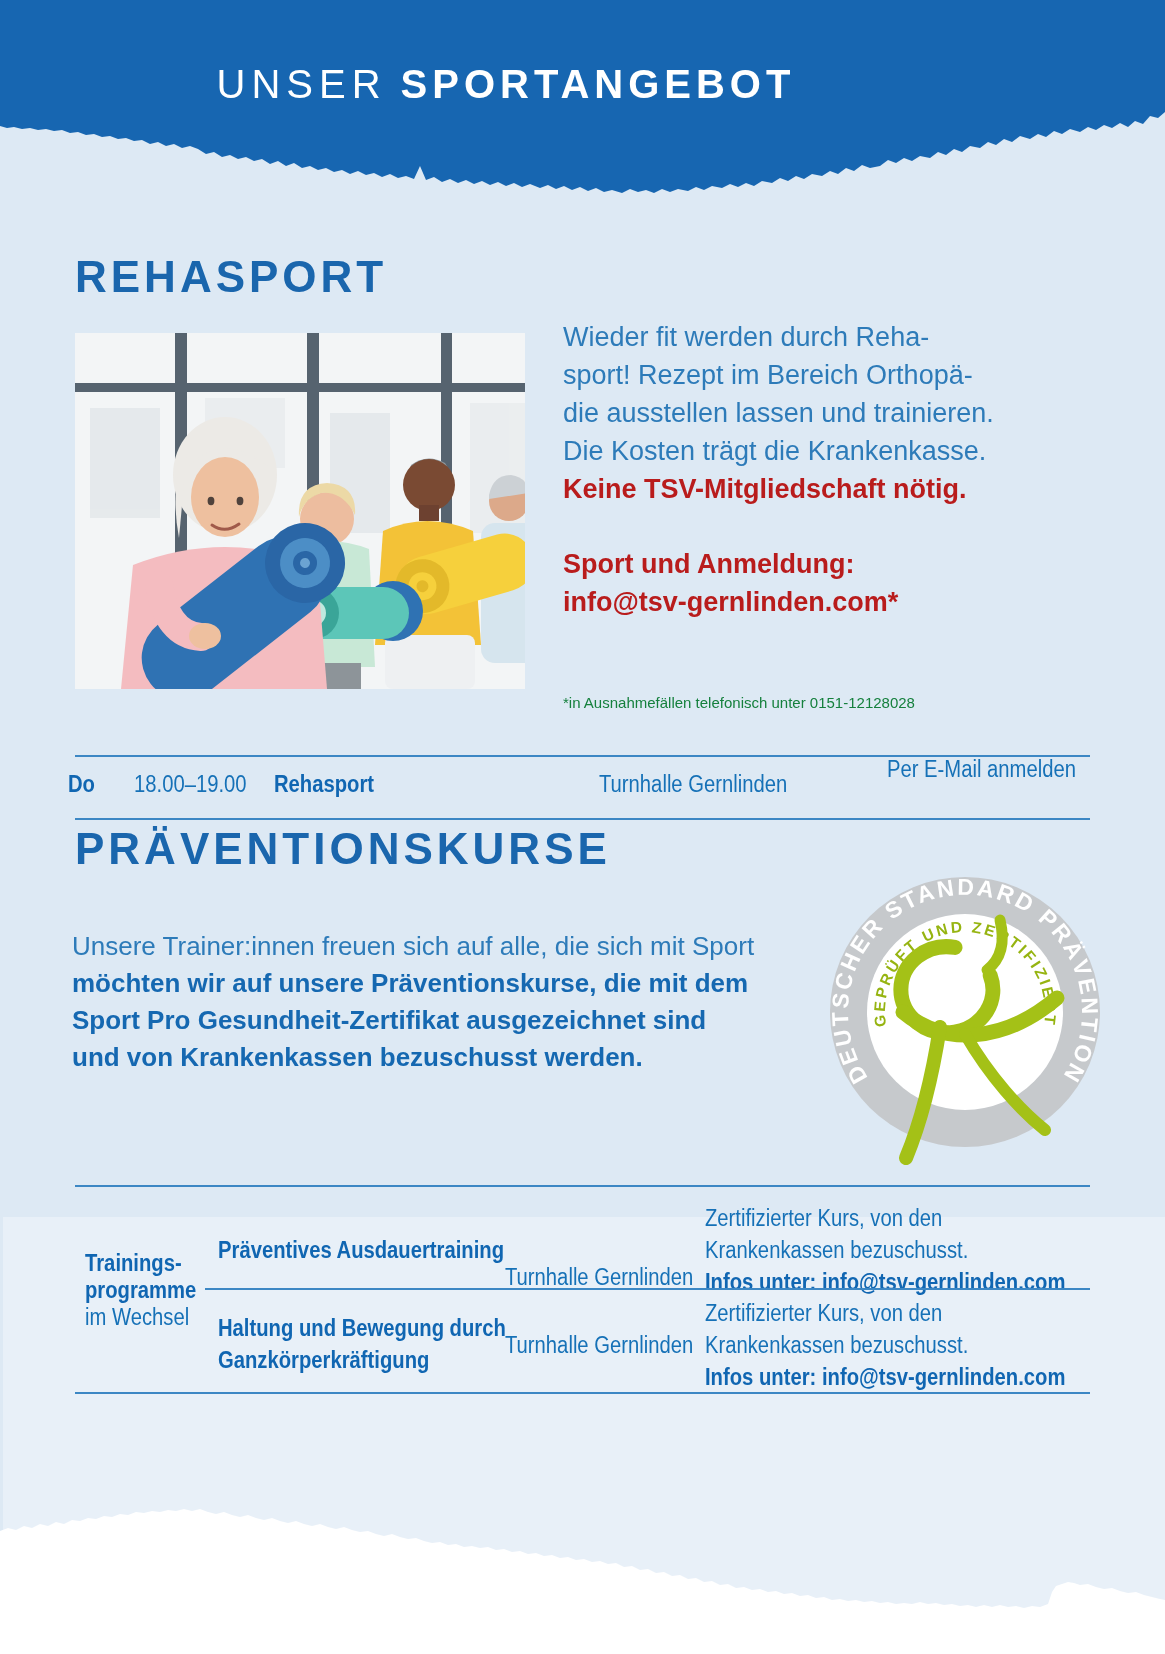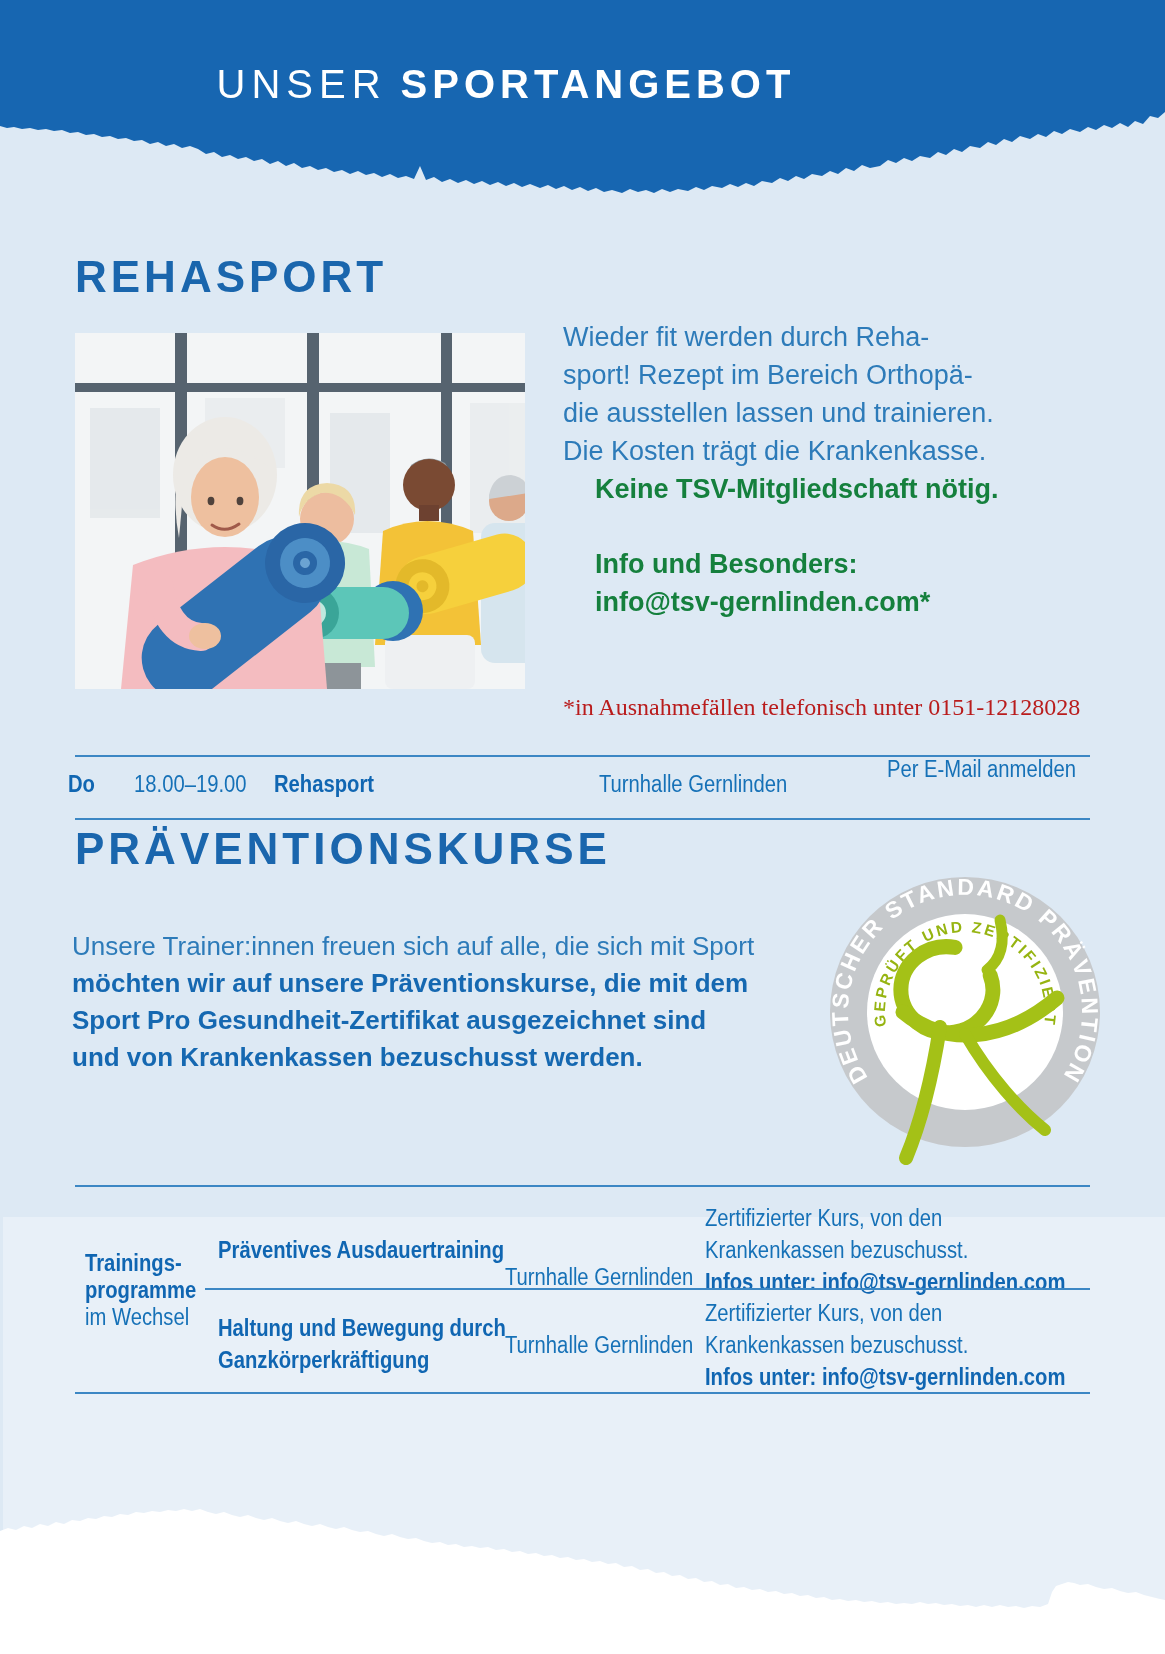--- a/index.html
+++ b/index.html
@@ -16,24 +16,24 @@
     color:#ffffff; font-size:40px; letter-spacing:6px; white-space:nowrap;
   }
   .t-light{font-weight:400;}
   .t-bold{font-weight:700; letter-spacing:5px; margin-left:14px;}
   
   .section-heading{
     color:#1a66ad; font-weight:700; font-size:44px; letter-spacing:4px;
   }
   
   .body-copy{color:#2d7bb9; font-size:27px; line-height:38px;}
-  .body-copy .b, .bold-blue{color:#15803d; font-weight:700;margin-left:32px;}
+  .body-copy .b, .bold-blue{color:#b91c1c; font-weight:700;}
   .intro-copy{color:#2d7bb9; font-size:26px; line-height:37px;}
   .intro-copy .b{color:#1568b1; font-weight:700;}
-  .footnote{color:#b91c1c; font-size:24px;font-family:Liberation Serif, serif;}
+  .footnote{color:#15803d; font-size:15px;}
   
   .rule{position:absolute; height:2px; background:#3c87c4;}
   
   .cond{
     display:inline-block; transform:scaleX(0.88); transform-origin:0 50%;
     color:#1671b7; font-size:23px; white-space:nowrap;
   }
   .cond.b{font-weight:700; color:#1066b2;}
   .photo-frame{position:absolute; left:75px; top:333px; width:450px; height:356px; overflow:hidden;}
   .band{position:absolute; left:3px; top:1217px; right:0; bottom:0; background:rgba(255,255,255,0.34);}
@@ -118,21 +118,21 @@
 
   <div class="abs body-copy" style="left:563px; top:318px;">
     <div>Wieder fit werden durch Reha-</div>
     <div>sport! Rezept im Bereich Orthopä-</div>
     <div>die ausstellen lassen und trainieren.</div>
     <div>Die Kosten trägt die Krankenkasse.</div>
     <div class="b">Keine TSV-Mitgliedschaft nötig.</div>
   </div>
 
   <div class="abs body-copy" style="left:563px; top:545px;">
-    <div class="b">Info und Besonders:</div>
+    <div class="b">Sport und Anmeldung:</div>
     <div class="b">info@tsv-gernlinden.com*</div>
   </div>
 
   <div class="abs footnote" style="left:563px; top:694px;">*in Ausnahmefällen telefonisch unter 0151-12128028</div>
 
   <div class="rule" style="left:75px; top:755px; width:1015px;"></div>
   <div class="abs" style="left:68px; top:771px;"><span class="cond b">Do</span></div>
   <div class="abs" style="left:134px; top:771px;"><span class="cond">18.00–19.00</span></div>
   <div class="abs" style="left:274px; top:771px;"><span class="cond b">Rehasport</span></div>
   <div class="abs" style="left:599px; top:771px;"><span class="cond">Turnhalle Gernlinden</span></div>

